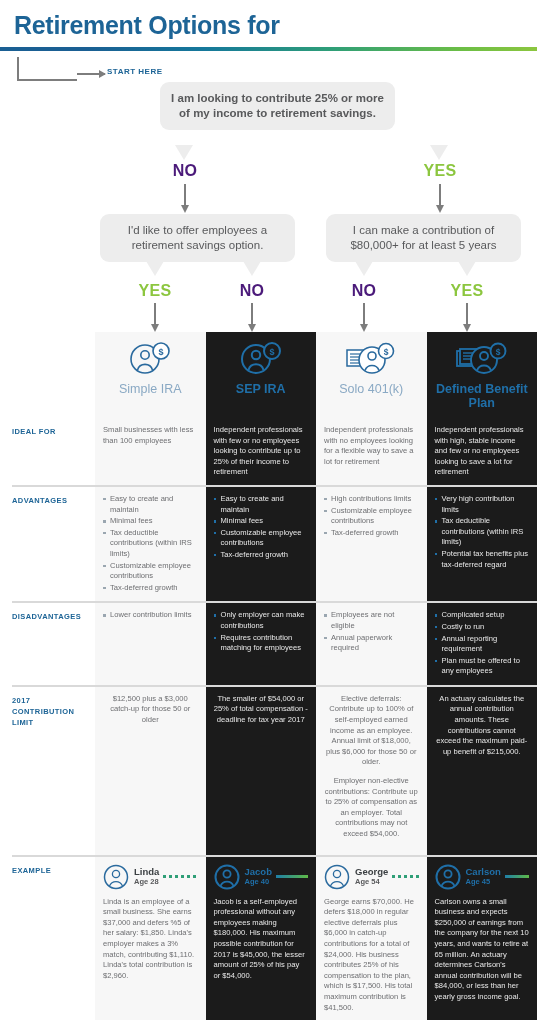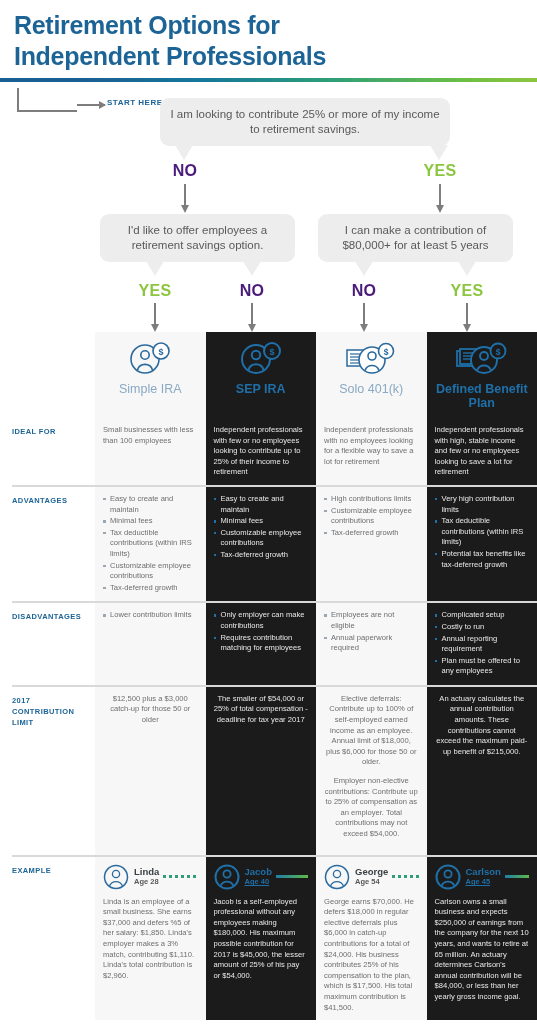--- a/index.html
+++ b/index.html
@@ -94,21 +94,21 @@
 
   
   .ex-head { display:flex; align-items:center; margin-bottom:7px; }
   .ex-avatar { flex:0 0 auto; }
   .ex-id { margin-left:5px; }
   .ex-name { font-size:9.5px; font-weight:bold; line-height:11px; }
   .col.light .ex-name { color:#3c4043; }
   .col.dark  .ex-name { color:#1f6fa8; }
   .ex-age { font-size:7.5px; font-weight:bold; line-height:10px; }
   .col.light .ex-age { color:#58595b; }
-  .col.dark  .ex-age { color:#1f6fa8;text-decoration:underline; }
+  .col.dark  .ex-age { color:#1f6fa8; }
   .ex-dash { flex:1 1 auto; height:3px; margin-left:4px; }
   .col.light .ex-dash {
     background:repeating-linear-gradient(to right,#2f9f77 0 3px,transparent 3px 6px);
   }
   .col.dark .ex-dash { background:linear-gradient(to right,#1e7fa8,#5fba47); }
 
   
   .footer { position:absolute; left:0; bottom:0; width:537px; height:60px; background:#fff; }
   .logo { position:absolute; left:18px; bottom:22px; width:70px; height:22px; }
   .copyright {
@@ -120,31 +120,30 @@
     background:linear-gradient(to right,#1a5f93 0%,#15789b 35%,#2f9f77 68%,#8cc63f 100%);
   }
 </style>
 </head>
 <body>
 
 <div id="page">
 
   <div class="title-block">
     <div class="title-line">Retirement Options for</div>
-    <div class="title-line">Independent Professionals</div>
   </div>
   <div class="rule"></div>
 
   <div class="starthere-wrap">
     <div class="bracket"></div>
     <div class="arrow-right"></div>
     <div class="starthere-label">START HERE</div>
   </div>
 
-  <div class="bubble" style="left:160px; top:98px; width:290px;">
+  <div class="bubble" style="left:160px; top:82px; width:235px;font-weight:bold;">
     <span>I am looking to contribute 25% or more of my income to retirement savings.</span>
   </div>
   <div class="tail" style="left:175px; top:145px;"></div>
   <div class="tail" style="left:430px; top:145px;"></div>
 
   <div class="answord ans-no" style="left:155px; top:162px; width:60px;">NO</div>
   <div class="answord ans-yes" style="left:410px; top:162px; width:60px;">YES</div>
 
   <div class="vline" style="left:184px; top:184px; height:22px;"></div>
   <div class="vline" style="left:439px; top:184px; height:22px;"></div>
@@ -154,21 +153,21 @@
   </div>
   <div class="tail" style="left:146px; top:261px;"></div>
   <div class="tail" style="left:243px; top:261px;"></div>
 
   <div class="answord ans-yes" style="left:125px; top:282px; width:60px;">YES</div>
   <div class="answord ans-no" style="left:222px; top:282px; width:60px;">NO</div>
 
   <div class="vline" style="left:154px; top:303px; height:22px;"></div>
   <div class="vline" style="left:251px; top:303px; height:22px;"></div>
 
-  <div class="bubble" style="left:318px; top:214px; width:195px;">
+  <div class="bubble" style="left:326px; top:214px; width:195px;">
     <span>I can make a contribution of $80,000+ for at least 5 years</span>
   </div>
   <div class="tail" style="left:355px; top:261px;"></div>
   <div class="tail" style="left:458px; top:261px;"></div>
 
   <div class="answord ans-no" style="left:334px; top:282px; width:60px;">NO</div>
   <div class="answord ans-yes" style="left:437px; top:282px; width:60px;">YES</div>
 
   <div class="vline" style="left:363px; top:303px; height:22px;"></div>
   <div class="vline" style="left:466px; top:303px; height:22px;"></div>
@@ -265,21 +264,21 @@
           <ul class="bul">
             <li>High contributions limits</li>
             <li>Customizable employee contributions</li>
             <li>Tax-deferred growth</li>
           </ul>
         </div>
       <div class="col dark">
           <ul class="bul">
             <li>Very high contribution limits</li>
             <li>Tax deductible contributions (within IRS limits)</li>
-            <li>Potential tax benefits like tax-deferred growth</li>
+            <li>Potential tax benefits plus tax-deferred regard</li>
           </ul>
         </div>
     </div>
     <div class="sep"></div>
 
     <div class="gridrow" style="min-height:76px;">
       <div class="rowlabel">DISADVANTAGES</div>
       <div class="col light">
           <ul class="bul">
             <li>Lower contribution limits</li>

